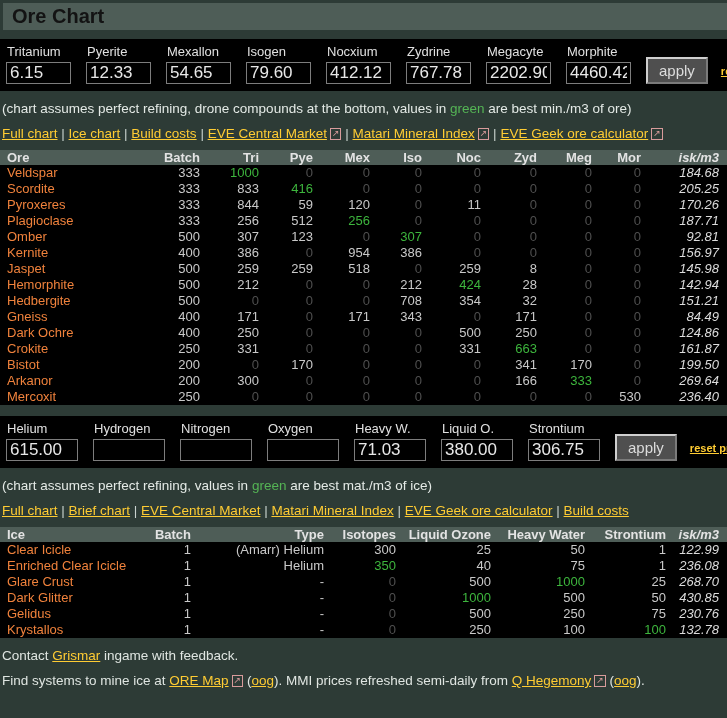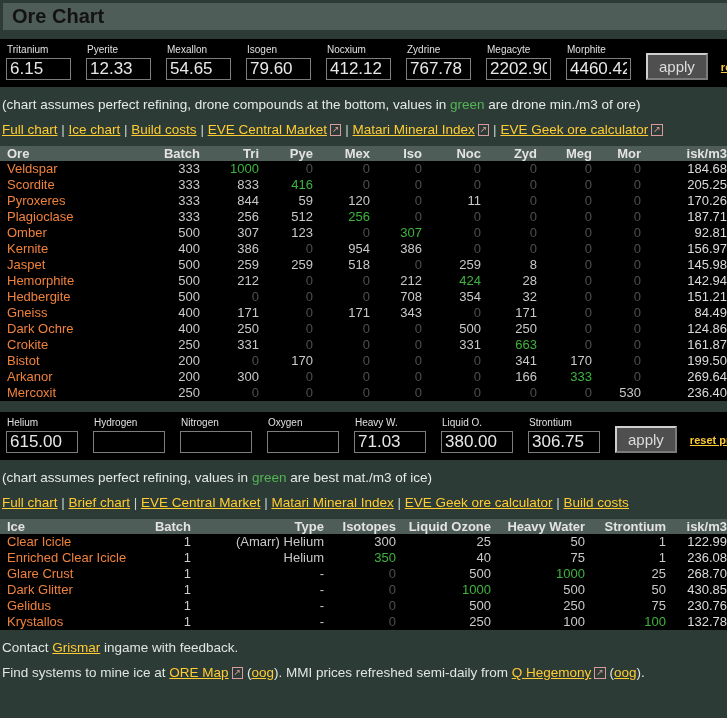--- a/index.html
+++ b/index.html
@@ -1,21 +1,21 @@
 <!DOCTYPE html>
 <html><head>
 <meta charset="utf-8">
 <style>
   html,body{margin:0;padding:0;width:727px;height:718px;overflow:hidden;
     background:#2d3b36;font-family:"Liberation Sans","DejaVu Sans",sans-serif;}
   .titlebar{margin:3px 0 9px 3px;height:27px;line-height:27px;padding-left:9px;
     background:#4e5d57;color:#131313;font-size:20px;font-weight:bold;}
   .strip{background:#000;padding:5px 0 7px 6px;white-space:nowrap;overflow:hidden;}
   .fld{display:inline-block;margin-right:15px;vertical-align:bottom;}
-  .fld label{display:block;font-size:10px;color:#e0e0e0;margin:0 0 3px 1px;}
+  .fld label{display:block;font-size:13px;color:#e0e0e0;margin:0 0 3px 1px;}
   .fld input{background:#000;border:1px solid #7d7d7d;color:#e8e8e8;
     font-size:17px;font-family:"Liberation Sans","DejaVu Sans",sans-serif;
     height:20px;padding:0 3px;}
   #ore-strip .fld input{width:57px;}
   #ice-strip .fld input{width:64px;}
   .applybtn{background:#4f4f4f;color:#dcdcdc;border:2px outset #cfcfcf;
     font-size:15px;padding:3px 11px;margin-right:13px;vertical-align:bottom;
     font-family:"Liberation Sans","DejaVu Sans",sans-serif;cursor:pointer;}
   .resetlnk{font-size:11px;font-weight:bold;color:#ffcc33;text-decoration:underline;
     vertical-align:bottom;line-height:26px;cursor:pointer;}
@@ -26,35 +26,35 @@
   .sep{color:#c9d2ce;}
   .ext{display:inline-block;font-size:9px;line-height:9px;color:#d89b9b;
     border:1px solid #d89b9b;padding:0 1px 1px 1px;margin-left:3px;
     vertical-align:2px;}
   table{border-collapse:collapse;table-layout:fixed;width:727px;}
   th{background:#4e5d57;color:#e3e3e3;font-weight:bold;font-size:13px;
     height:14px;padding:0;text-align:right;white-space:nowrap;overflow:hidden;}
   td{background:#000;font-size:13px;height:16px;line-height:16px;padding:0;
     text-align:right;white-space:nowrap;overflow:hidden;}
   th:first-child,td:first-child{text-align:left;padding-left:7px;}
-  th:last-child,td:last-child{}
+  th:last-child,td:last-child{padding-right:8px;font-style:italic;}
   .c-name{color:#f0823c;}
   .c-num{color:#c9c9c9;}
   .c-zero{color:#4f4f4f;}
   .c-best{color:#3db53d;margin-left:24px;}
   .c-isk{color:#dcdcdc;}
   .foot{margin:10px 0 0 2px;font-size:13.5px;color:#dfe5e1;}
 </style>
 </head>
 <body>
 
 <div class="titlebar">Ore Chart</div>
 
 <div class="strip" id="ore-strip"><span class="fld"><label>Tritanium</label><input type="text" value="6.15" style=""></span><span class="fld"><label>Pyerite</label><input type="text" value="12.33" style=""></span><span class="fld"><label>Mexallon</label><input type="text" value="54.65" style=""></span><span class="fld"><label>Isogen</label><input type="text" value="79.60" style=""></span><span class="fld"><label>Nocxium</label><input type="text" value="412.12" style=""></span><span class="fld"><label>Zydrine</label><input type="text" value="767.78" style=""></span><span class="fld"><label>Megacyte</label><input type="text" value="2202.90" style=""></span><span class="fld"><label>Morphite</label><input type="text" value="4460.42" style=""></span><button class="applybtn">apply</button><a class="resetlnk">reset price</a></div>
-<p class="note" id="ore-note"><span>(chart assumes perfect refining, drone compounds at the bottom, values in </span><span class="green">green</span><span> are drone min./m3 of ore)</span></p>
+<p class="note" id="ore-note"><span>(chart assumes perfect refining, drone compounds at the bottom, values in </span><span class="green">green</span><span> are best min./m3 of ore)</span></p>
 <div class="links" id="ore-links"><a class="lnk">Full chart</a><span class="sep"> | </span><a class="lnk">Ice chart</a><span class="sep"> | </span><a class="lnk">Build costs</a><span class="sep"> | </span><a class="lnk">EVE Central Market</a><span class="ext">↗</span><span class="sep"> | </span><a class="lnk">Matari Mineral Index</a><span class="ext">↗</span><span class="sep"> | </span><a class="lnk">EVE Geek ore calculator</a><span class="ext">↗</span></div>
 <table id="ore-table">
     <colgroup>
       <col style="width: 145px;">
       <col style="width: 55px;">
       <col style="width: 59px;">
       <col style="width: 54px;">
       <col style="width: 57px;">
       <col style="width: 52px;">
       <col style="width: 59px;">

